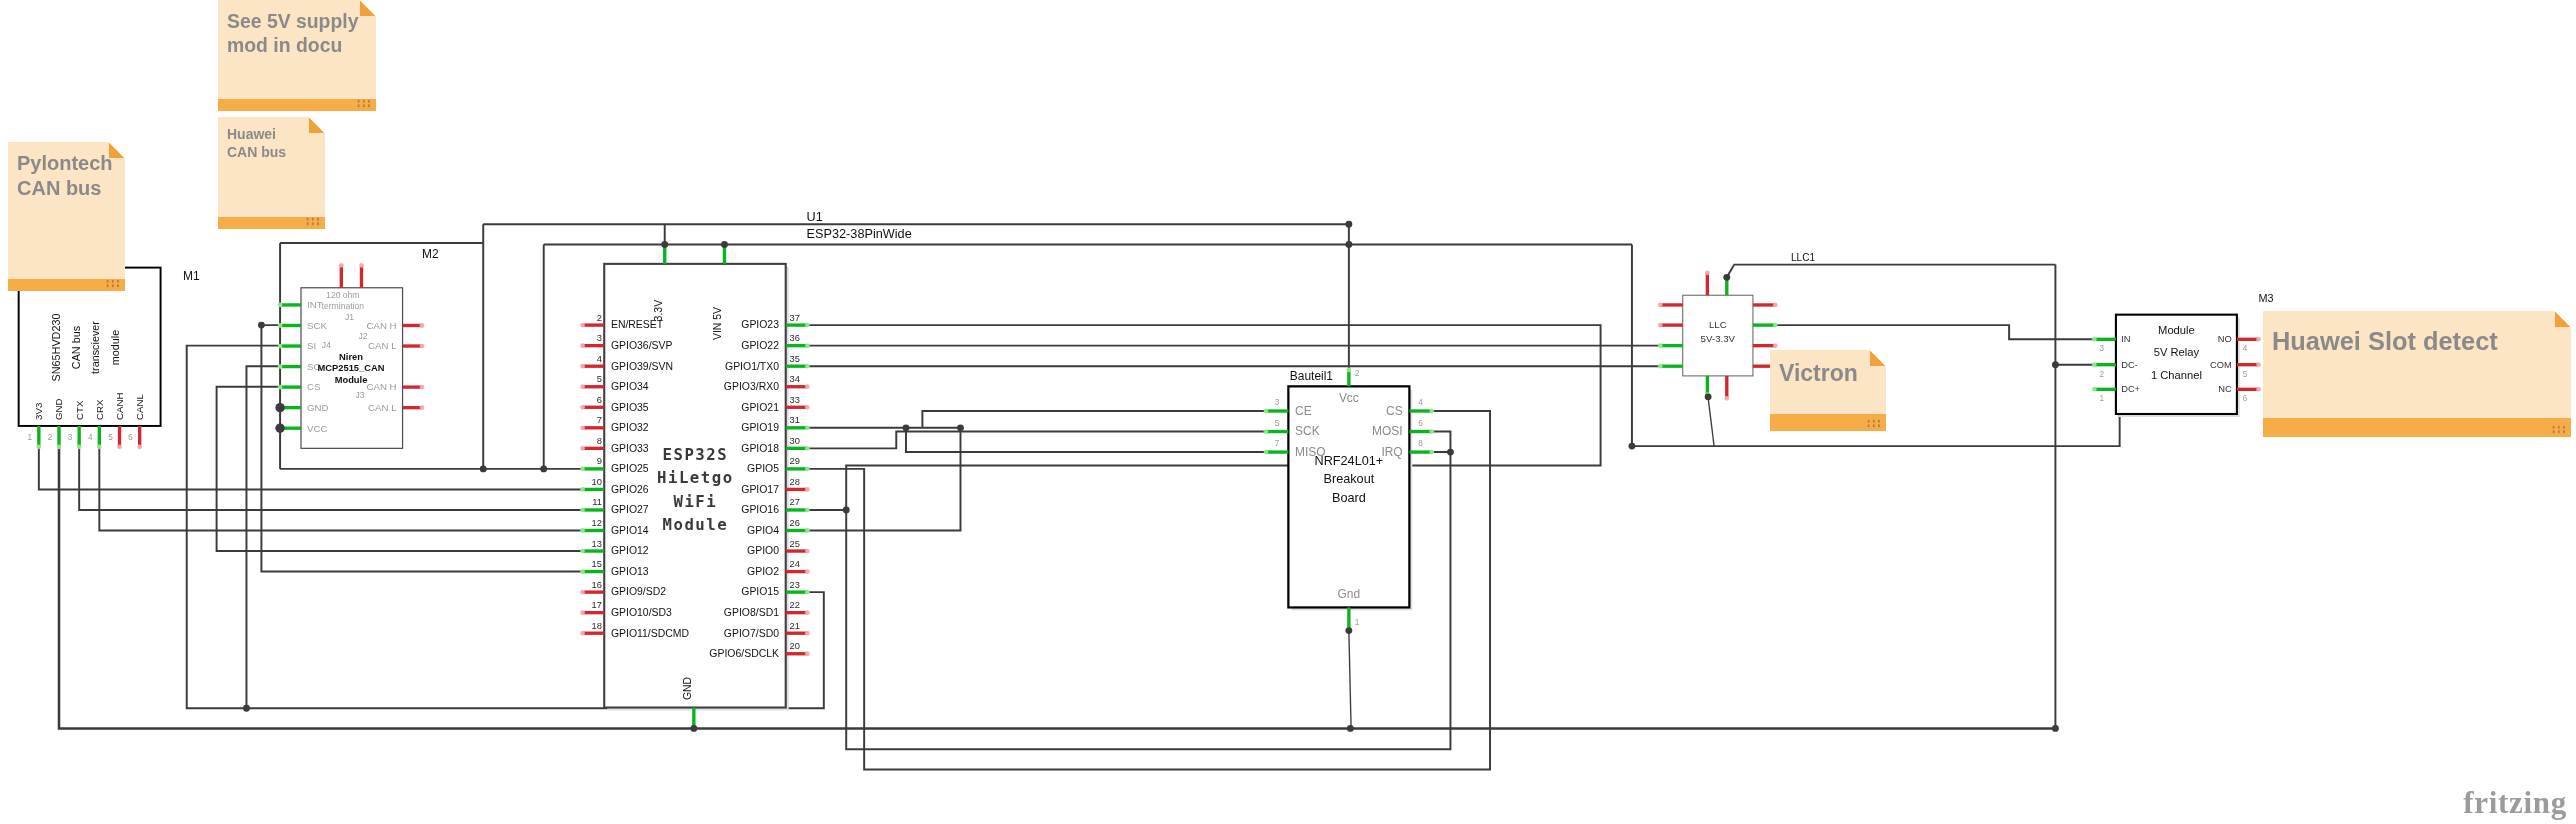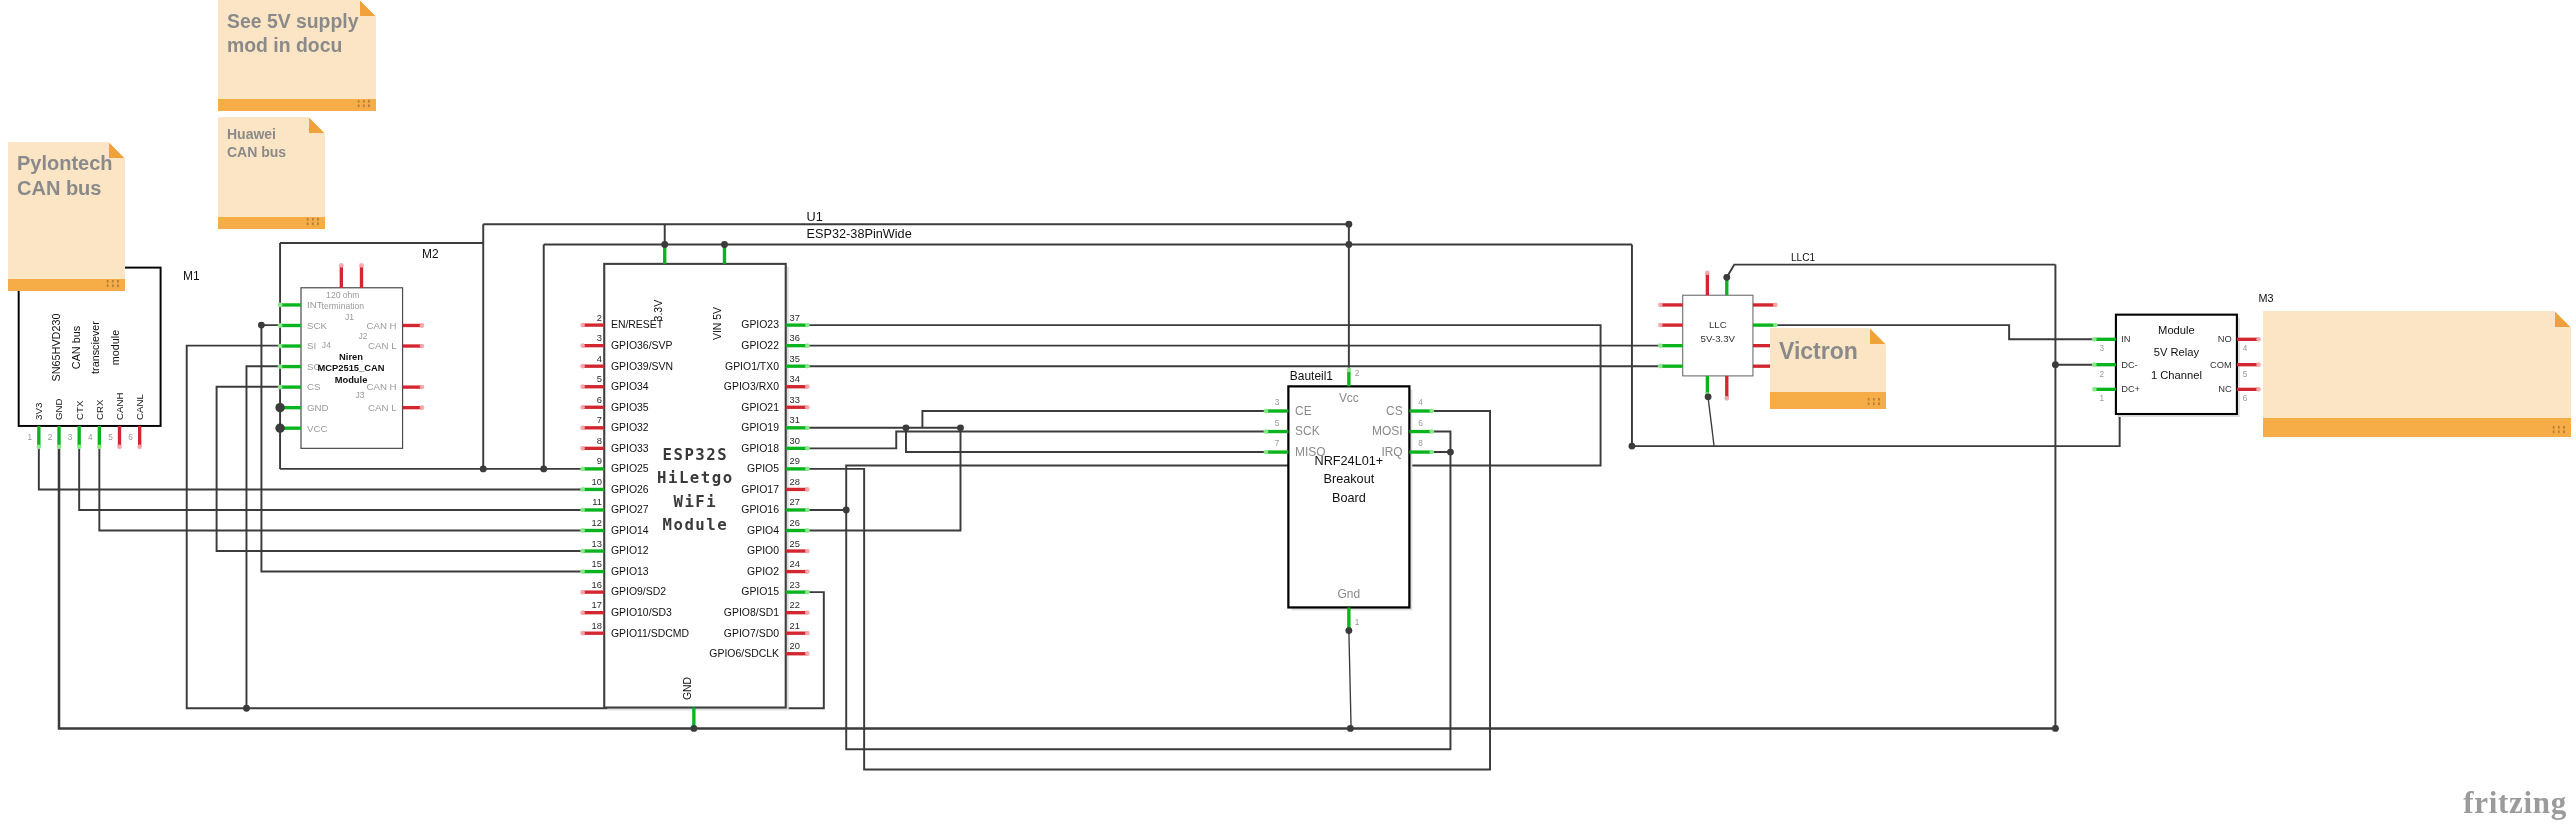--- a/index.html
+++ b/index.html
@@ -452,32 +452,35 @@
     <div class="note-fold"></div>
     <div class="note-text">
       <div>Pylontech</div>
       <div>CAN bus</div>
     </div>
     <div class="note-strip" style="height:12px">
       <div class="note-dots"></div>
     </div>
   </div>
 
-  <div class="note" style="left:1770px;top:328px;width:116px;height:81px;font-size:23px">
+  <div class="note" style="left:1770px;top:350px;width:116px;height:81px;font-size:23px">
     <div class="note-fold"></div>
     <div class="note-text">
       <div>Victron</div>
     </div>
     <div class="note-strip" style="height:17px">
       <div class="note-dots"></div>
     </div>
   </div>
 
   <div class="note" style="left:2263px;top:311px;width:308px;height:126px;font-size:25.4px">
     <div class="note-fold"></div>
+    <div class="note-text" style="padding-top:15px">
+      <div>Huawei Slot detect</div>
+    </div>
     <div class="note-strip" style="height:18.7px">
       <div class="note-dots"></div>
     </div>
   </div>
 
   <div class="logo">fritzing</div>
 </div>
 
 
 </body></html>

